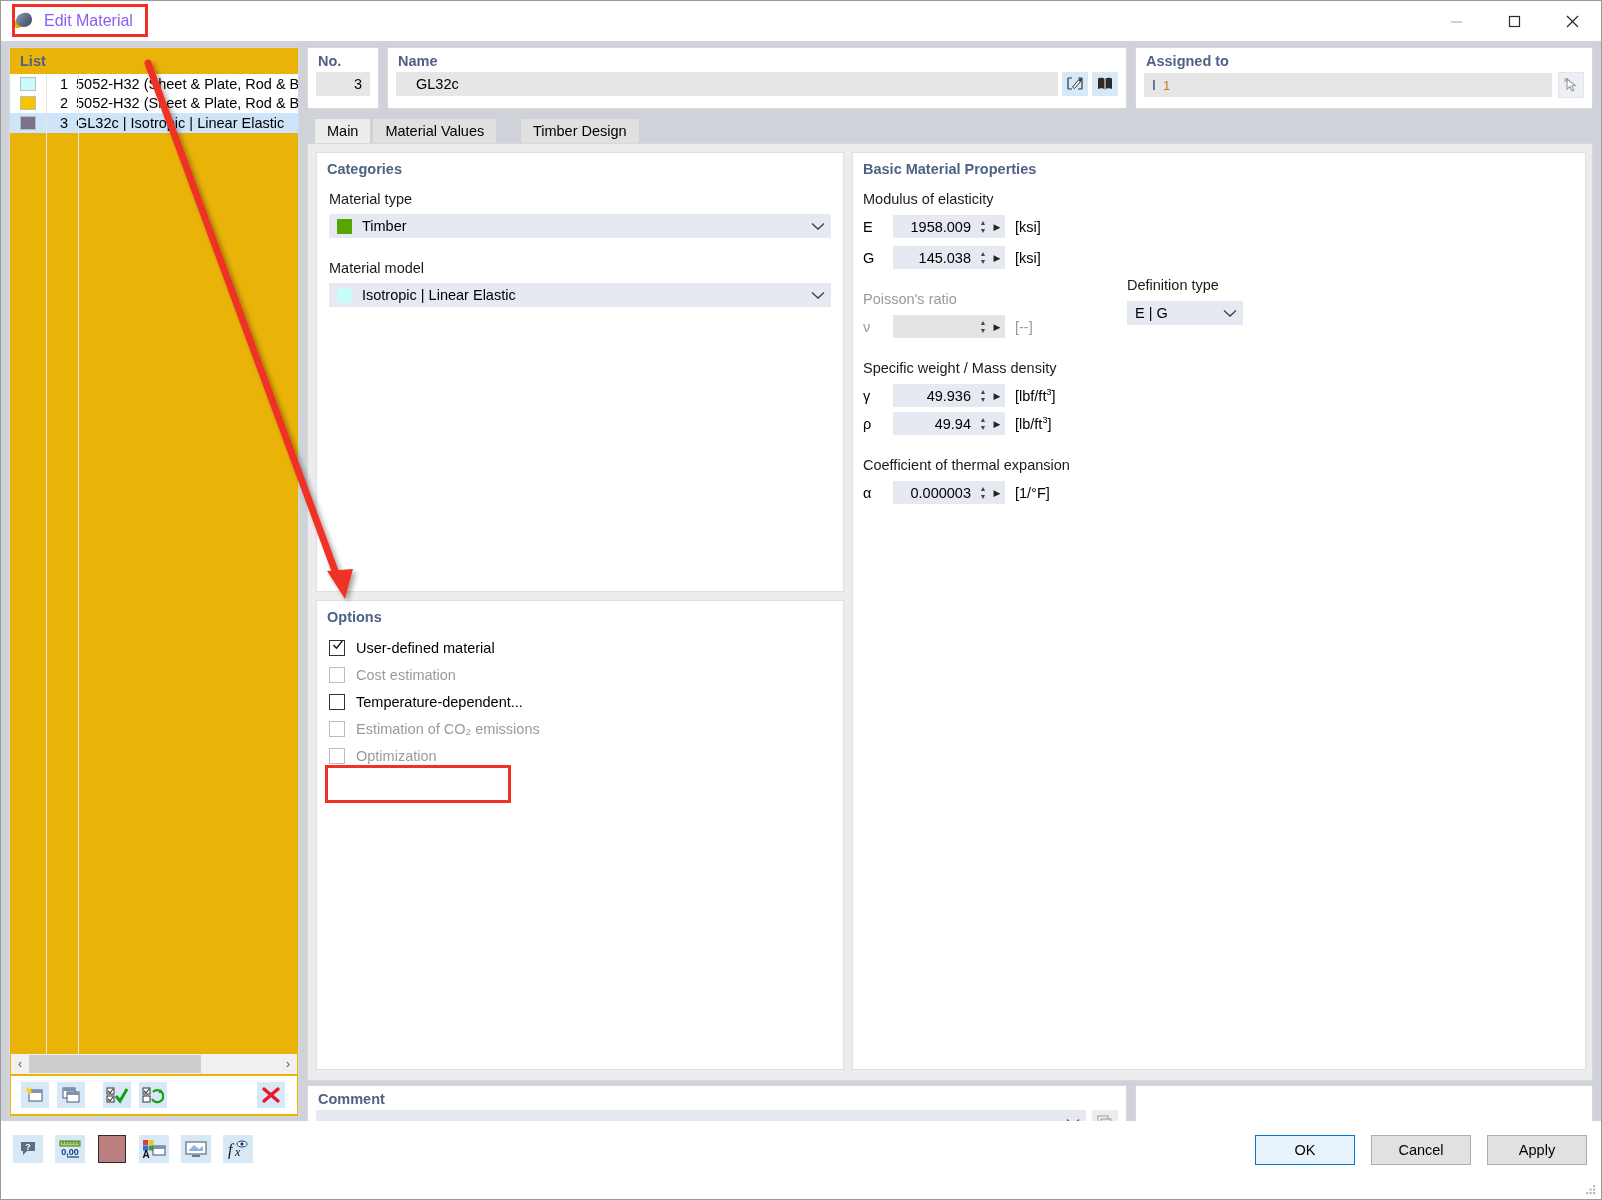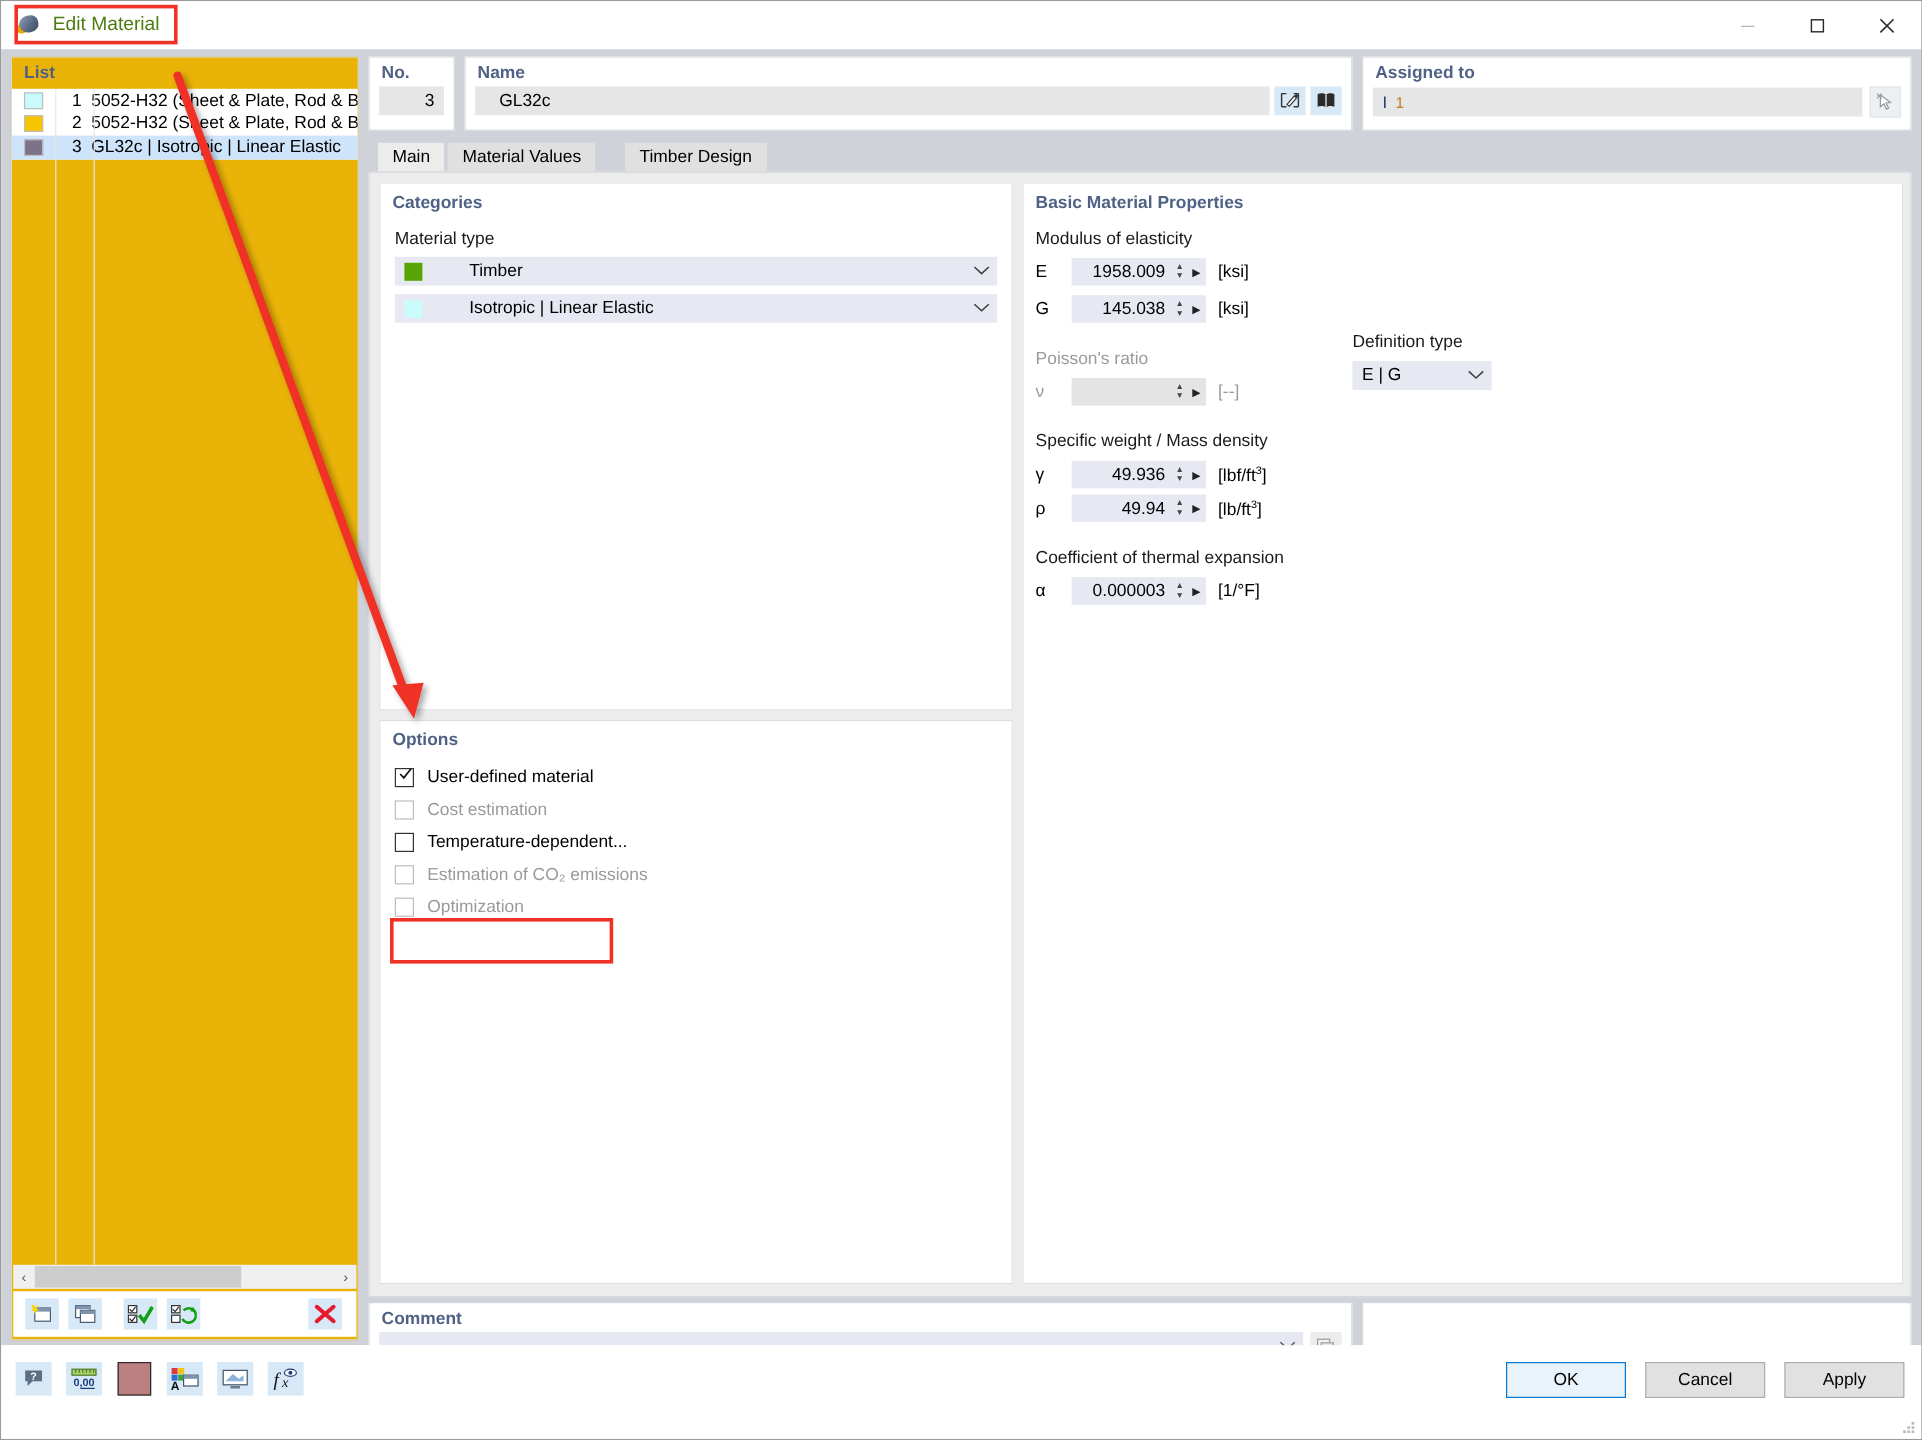--- a/index.html
+++ b/index.html
@@ -32,21 +32,21 @@
     position: absolute; left: 3px; top: 3px; width: 16px; height: 14px;
     background: linear-gradient(135deg,#8f9fb5 0%,#5a6b84 55%,#3e4c62 100%);
     border-radius: 50% 40% 45% 50%;
     transform: rotate(-12deg);
   }
   .title-icon .dot {
     position: absolute; left: 1px; top: 10px; width: 8px; height: 8px;
     background: #e8a600; border-radius: 50%;
   }
   .titlebar .title-text {
-    margin-left: 9px; font-size: 16px; color: #4d7c0f;
+    margin-left: 9px; font-size: 16px; color: #8b5cf6;
   }
   .win-btns { position: absolute; right: 0; top: 0; display: flex; height: 40px; }
   .win-btn {
     width: 58px; height: 40px; display: flex; align-items: center; justify-content: center;
     color: #2b2b2b;
   }
   .win-btn svg { display: block; }
 
   
   .hl-title {
@@ -165,21 +165,21 @@
   .group-title {
     font-weight: bold; color: #4f6285; font-size: 14.5px; padding: 8px 0 0 10px;
   }
   .g-categories { left: 8px; top: 8px; width: 528px; height: 440px; }
   .g-options   { left: 8px; top: 456px; width: 528px; height: 470px; }
   .g-basic     { left: 544px; top: 8px; width: 734px; height: 918px; }
 
   .field-label { font-size: 14.5px; color: #1a1a1a; }
   .combo {
     height: 24px; background: #e7e9f2; display: flex; align-items: center;
-    padding: 0 6px 0 8px; font-size: 14.5px; position: relative; gap: 29px;
+    padding: 0 6px 0 8px; font-size: 14.5px; position: relative;
   }
   .combo .cswatch { width: 15px; height: 15px; margin-right: 10px; flex: none; border: 0; }
   .combo .chev { margin-left: auto; color: #3f3f3f; }
 
   
   .spin-row { display: flex; align-items: center; gap: 0; }
   .spin-sym { width: 30px; font-size: 14.5px; }
   .spin-box {
     width: 112px; height: 23px; background: #e7e9f2;
     display: flex; align-items: center; position: relative;
@@ -421,20 +421,21 @@
           <div class="combo" style="margin-top:7px;">
             <span class="cswatch" id="mt-swatch" style="background: rgb(86, 165, 5);"></span>
             <span>Timber</span>
             <span class="chev">
               <svg width="14" height="9" viewBox="0 0 14 9">
                   <path d="M1 1.5 L7 7 L13 1.5" stroke="#3f3f3f" fill="none" stroke-width="1.3"></path>
                 </svg>
             </span>
           </div>
 
+          <div class="field-label" style="margin-top:22px;">Material model</div>
           <div class="combo" style="margin-top:7px;">
             <span class="cswatch" id="mm-swatch" style="background: rgb(204, 251, 251);"></span>
             <span>Isotropic | Linear Elastic</span>
             <span class="chev">
               <svg width="14" height="9" viewBox="0 0 14 9">
                   <path d="M1 1.5 L7 7 L13 1.5" stroke="#3f3f3f" fill="none" stroke-width="1.3"></path>
                 </svg>
             </span>
           </div>
         </div>

